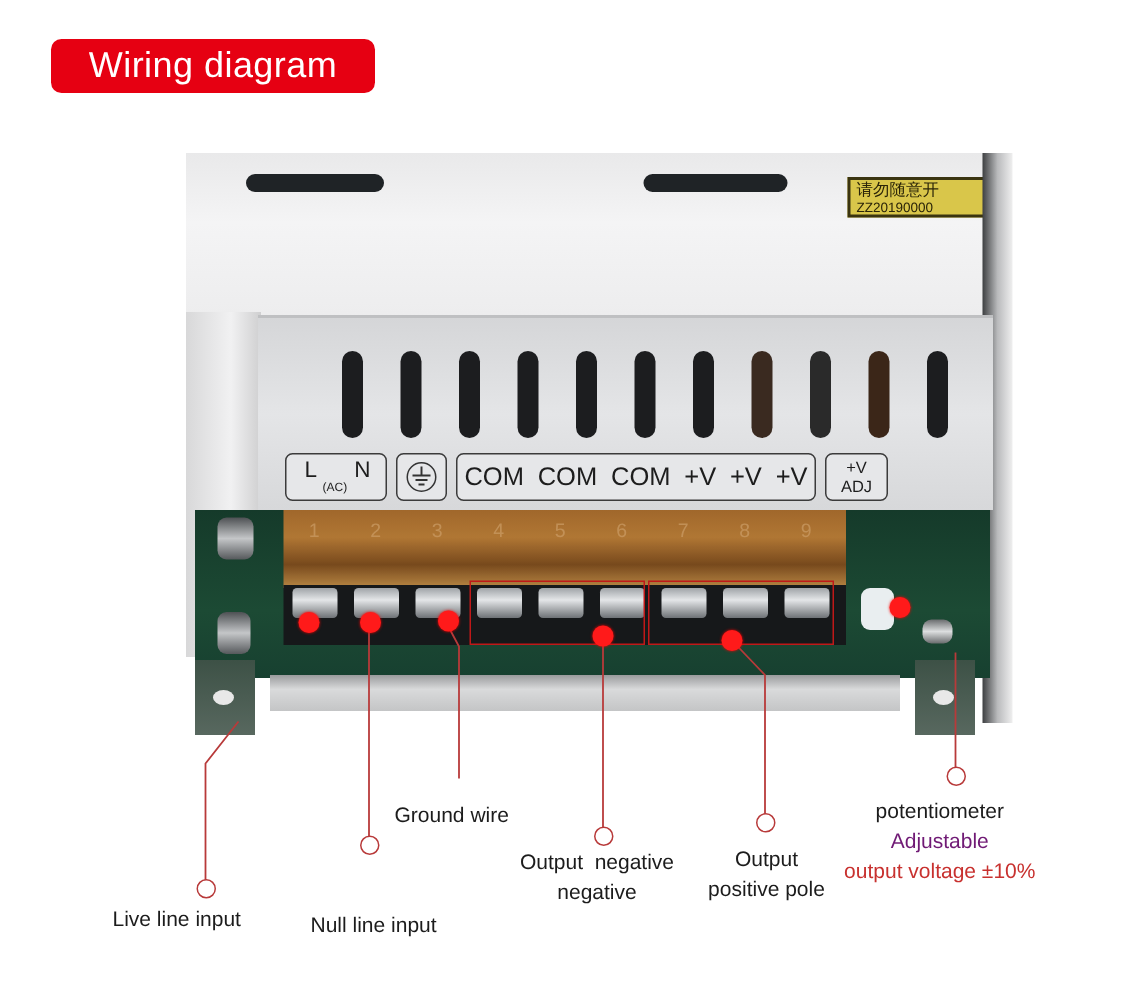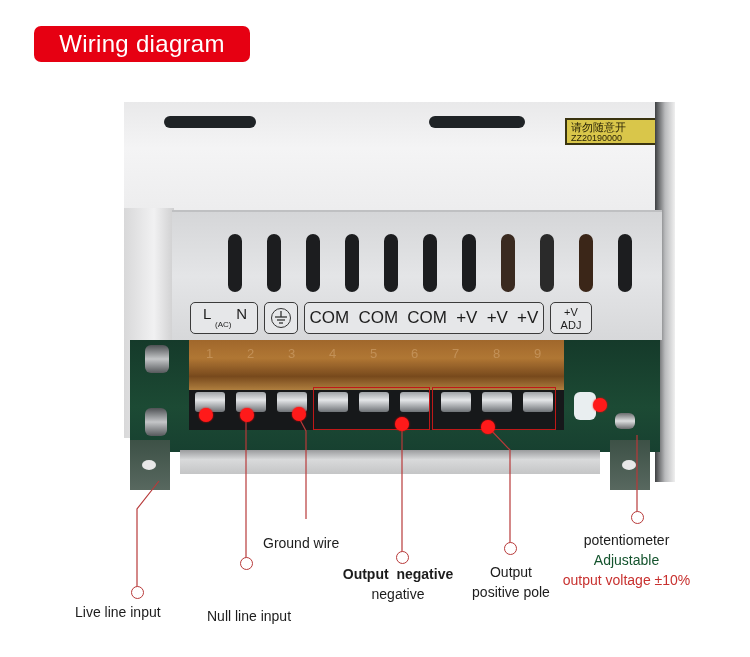--- a/index.html
+++ b/index.html
@@ -206,26 +206,26 @@
 <div class="ring" style="left:240px;top:557px;"></div>
 <div class="ring" style="left:396px;top:551px;"></div>
 <div class="ring" style="left:504px;top:542px;"></div>
 <div class="ring" style="left:631px;top:511px;"></div>
 
 <div class="lbl" style="left:75px;top:602px;">Live line input</div>
 <div class="lbl" style="left:207px;top:606px;">Null line input</div>
 <div class="lbl" style="left:263px;top:533px;">Ground wire</div>
 
 <div class="lbl center" style="left:328px;top:564px;width:140px;">
-  <div style="white-space:pre;font-weight:bold;">Output  negative</div>
+  <div style="white-space:pre;">Output  negative</div>
   <div>negative</div>
 </div>
 
 <div class="lbl center" style="left:456px;top:562px;width:110px;">
   <div>Output</div>
   <div>positive pole</div>
 </div>
 
 <div class="lbl center" style="left:534px;top:530px;width:185px;">
   <div>potentiometer</div>
-  <div class="red" style="color:#14532d;">Adjustable</div>
+  <div class="red" style="color:#701a75;">Adjustable</div>
   <div class="red" style="color:#c8312f;">output voltage ±10%</div>
 </div>
 
 </body></html>

